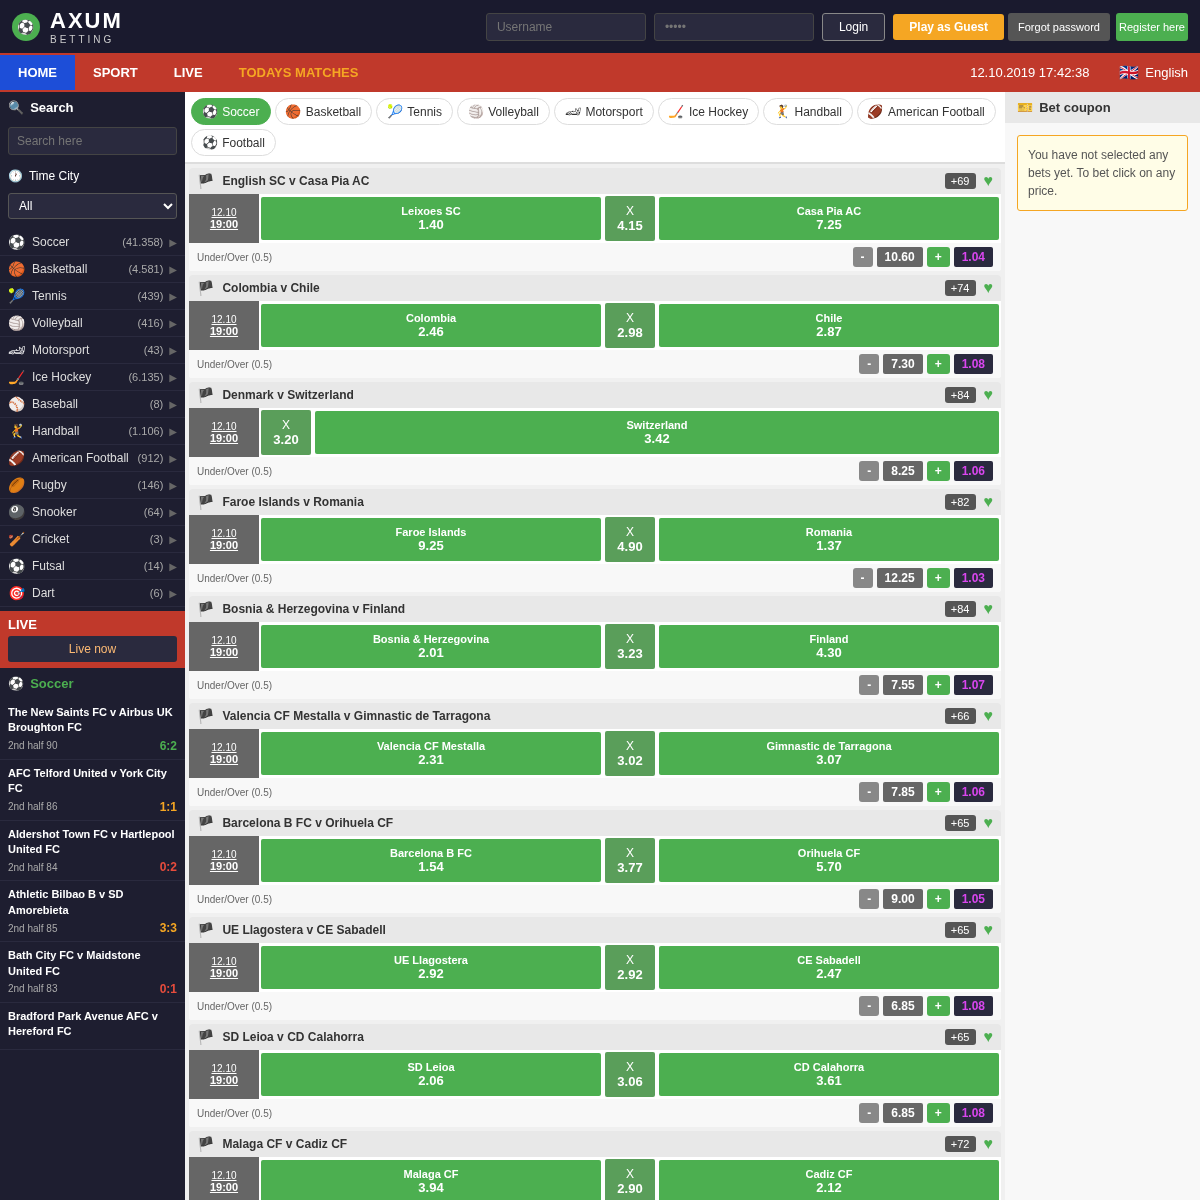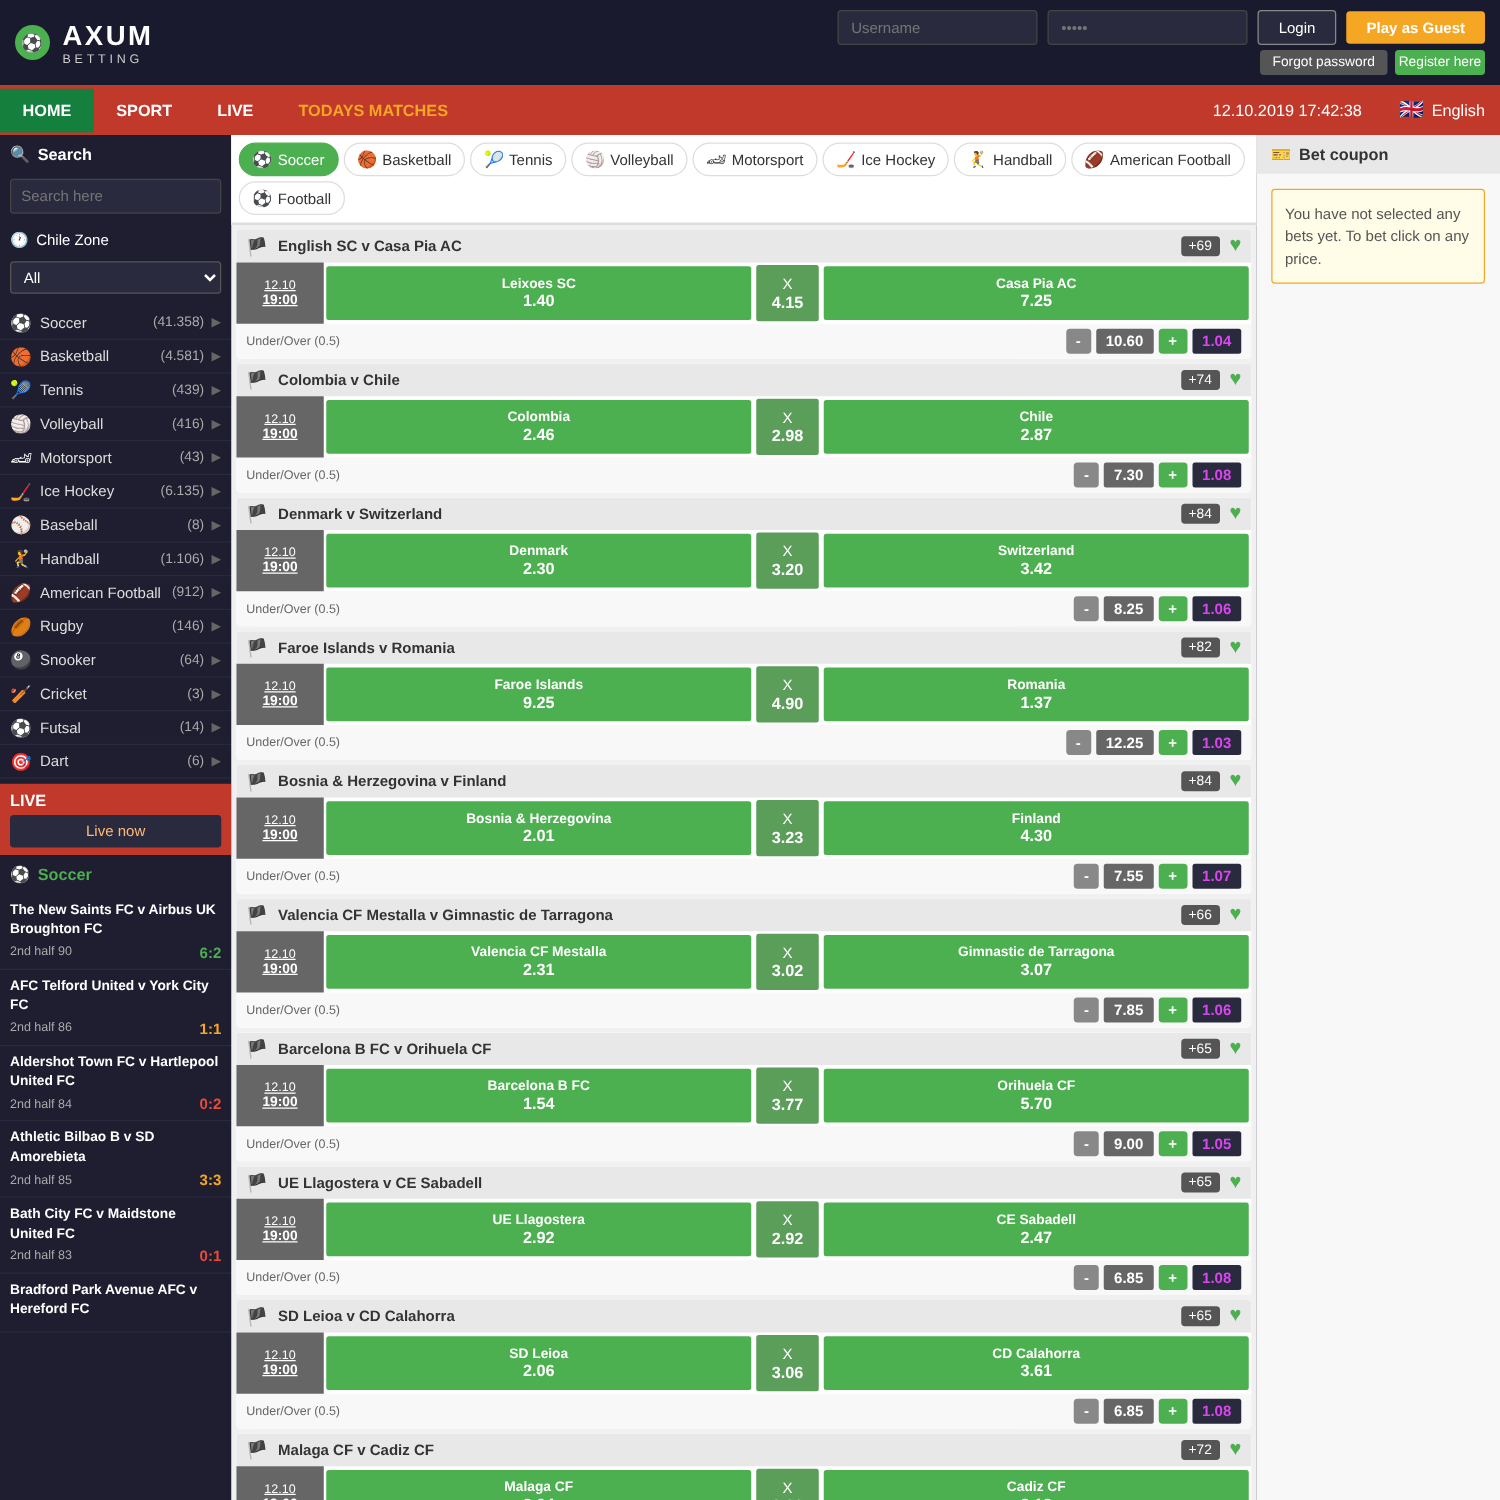--- a/index.html
+++ b/index.html
@@ -13,21 +13,21 @@
     .header-right { display: flex; align-items: center; gap: 8px; }
     .header-input { background: #2a2a3e; border: 1px solid #444; color: #aaa; padding: 6px 10px; border-radius: 3px; font-size: 12px; width: 160px; }
     .btn-login { background: #2a2a3e; border: 1px solid #888; color: #fff; padding: 6px 16px; border-radius: 3px; cursor: pointer; font-size: 12px; }
     .btn-guest { background: #f5a623; border: none; color: #fff; padding: 6px 16px; border-radius: 3px; cursor: pointer; font-size: 12px; font-weight: bold; }
     .btn-forgot { background: #555; border: none; color: #fff; padding: 4px 10px; border-radius: 3px; cursor: pointer; font-size: 11px; }
     .btn-register { background: #4CAF50; border: none; color: #fff; padding: 4px 3px; border-radius: 3px; cursor: pointer; font-size: 11px; }
 
     
     .nav { background: #c0392b; display: flex; align-items: center; padding: 0; }
     .nav-item { padding: 10px 18px; cursor: pointer; font-weight: bold; font-size: 13px; color: #fff; }
-    .nav-item.active { background: #15803d; }
+    .nav-item.active { background: #1d4ed8; }
     .nav-today { color: #fff; padding: 10px 18px; font-size: 13px; }
     .nav-today span { color: #f5a623; font-weight: bold; }
     .nav-date { margin-left: auto; padding: 10px 18px; font-size: 13px; color: #fff; }
     .nav-lang { padding: 10px 12px; display: flex; align-items: center; gap: 6px; font-size: 13px; cursor: pointer; }
     .flag { font-size: 16px; }
 
     
     .main { display: flex; gap: 0; }
 
     
@@ -100,21 +100,21 @@
 
 <div class="header">
   <div class="logo-area">
     <div class="logo-badge">⚽</div>
     <div class="logo-texts">
       <div class="logo-text">AXUM</div>
       <div class="logo-sub">BETTING</div>
     </div>
   </div>
   <div class="header-right">
-    <div style="display:flex;flex-direction:column;gap:4px;">
+    <div style="display:flex;flex-direction:row;gap:4px;">
       <div style="display:flex;align-items:center;gap:8px;">
         <input class="header-input" type="text" placeholder="Username" style="">
         <input class="header-input" type="password" placeholder="•••••" style="">
         <button class="btn-login">Login</button>
         <button class="btn-guest">Play as Guest</button>
       </div>
       <div style="display:flex;gap:6px;justify-content:flex-end;">
         <button class="btn-forgot">Forgot password</button>
         <button class="btn-register">Register here</button>
       </div>
@@ -139,21 +139,21 @@
   <div class="sidebar">
     <div class="search-label">
       <span>🔍</span>
       <span>Search</span>
     </div>
     <div style="padding:0 8px;">
       <input class="search-input" type="text" placeholder="Search here" style="">
     </div>
     <div class="timezone-label">
       <span>🕐</span>
-      <span>Chile Zone</span>
+      <span>Time City</span>
     </div>
     <div style="padding:0 8px 6px;">
       <select class="timezone-select">
         <option>All</option>
       </select>
     </div>
 
     <div id="sports-list">
         <div class="sport-item">
           <span class="sport-icon">⚽</span>
@@ -411,24 +411,20 @@
       <span class="match-title">Denmark v Switzerland</span>
       <span class="match-more">+84</span>
       <span class="match-fav">♥</span>
     </div>
     <div class="match-row">
       <div class="match-date">
         <div class="date">12.10</div>
         <div class="time">19:00</div>
       </div>
       <div class="match-odds">
-        <div class="team-btn">
-          <div class="team-name">Denmark</div>
-          <div class="team-odd">2.30</div>
-        </div>
         <div class="draw-btn">
           <div>X</div>
           <div class="team-odd">3.20</div>
         </div>
         <div class="team-btn">
           <div class="team-name">Switzerland</div>
           <div class="team-odd">3.42</div>
         </div>
       </div>
     </div>

